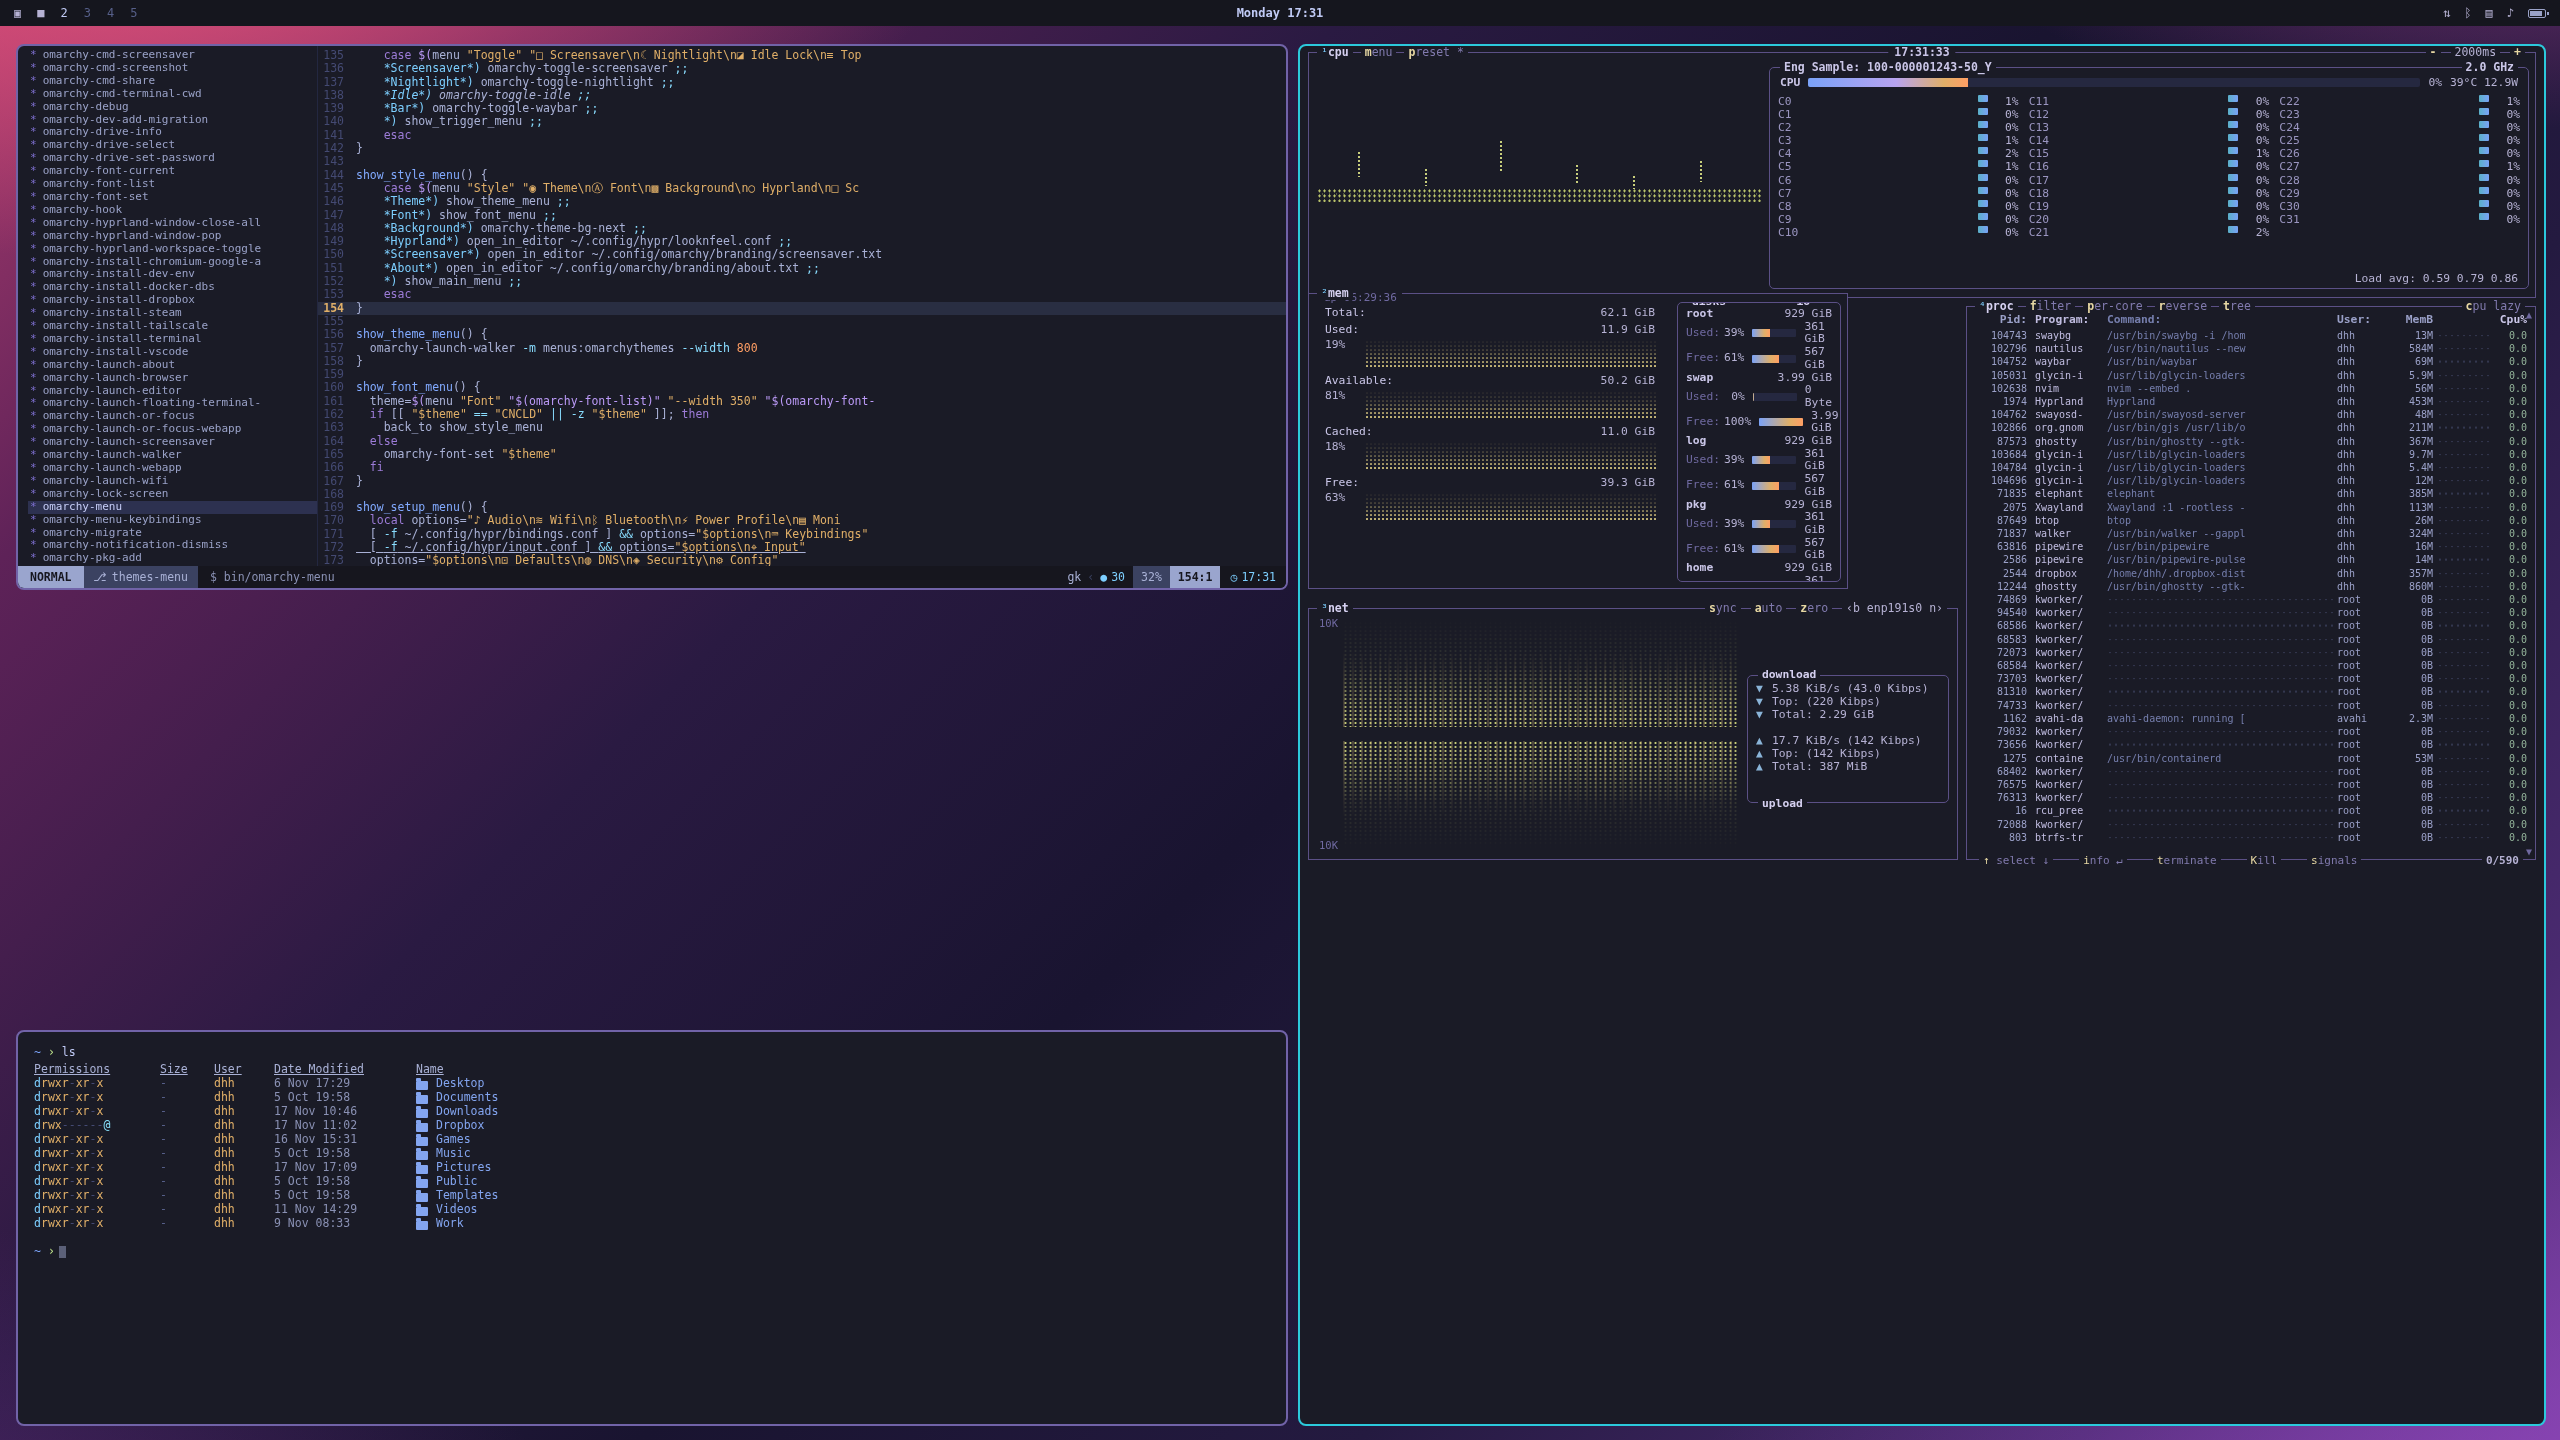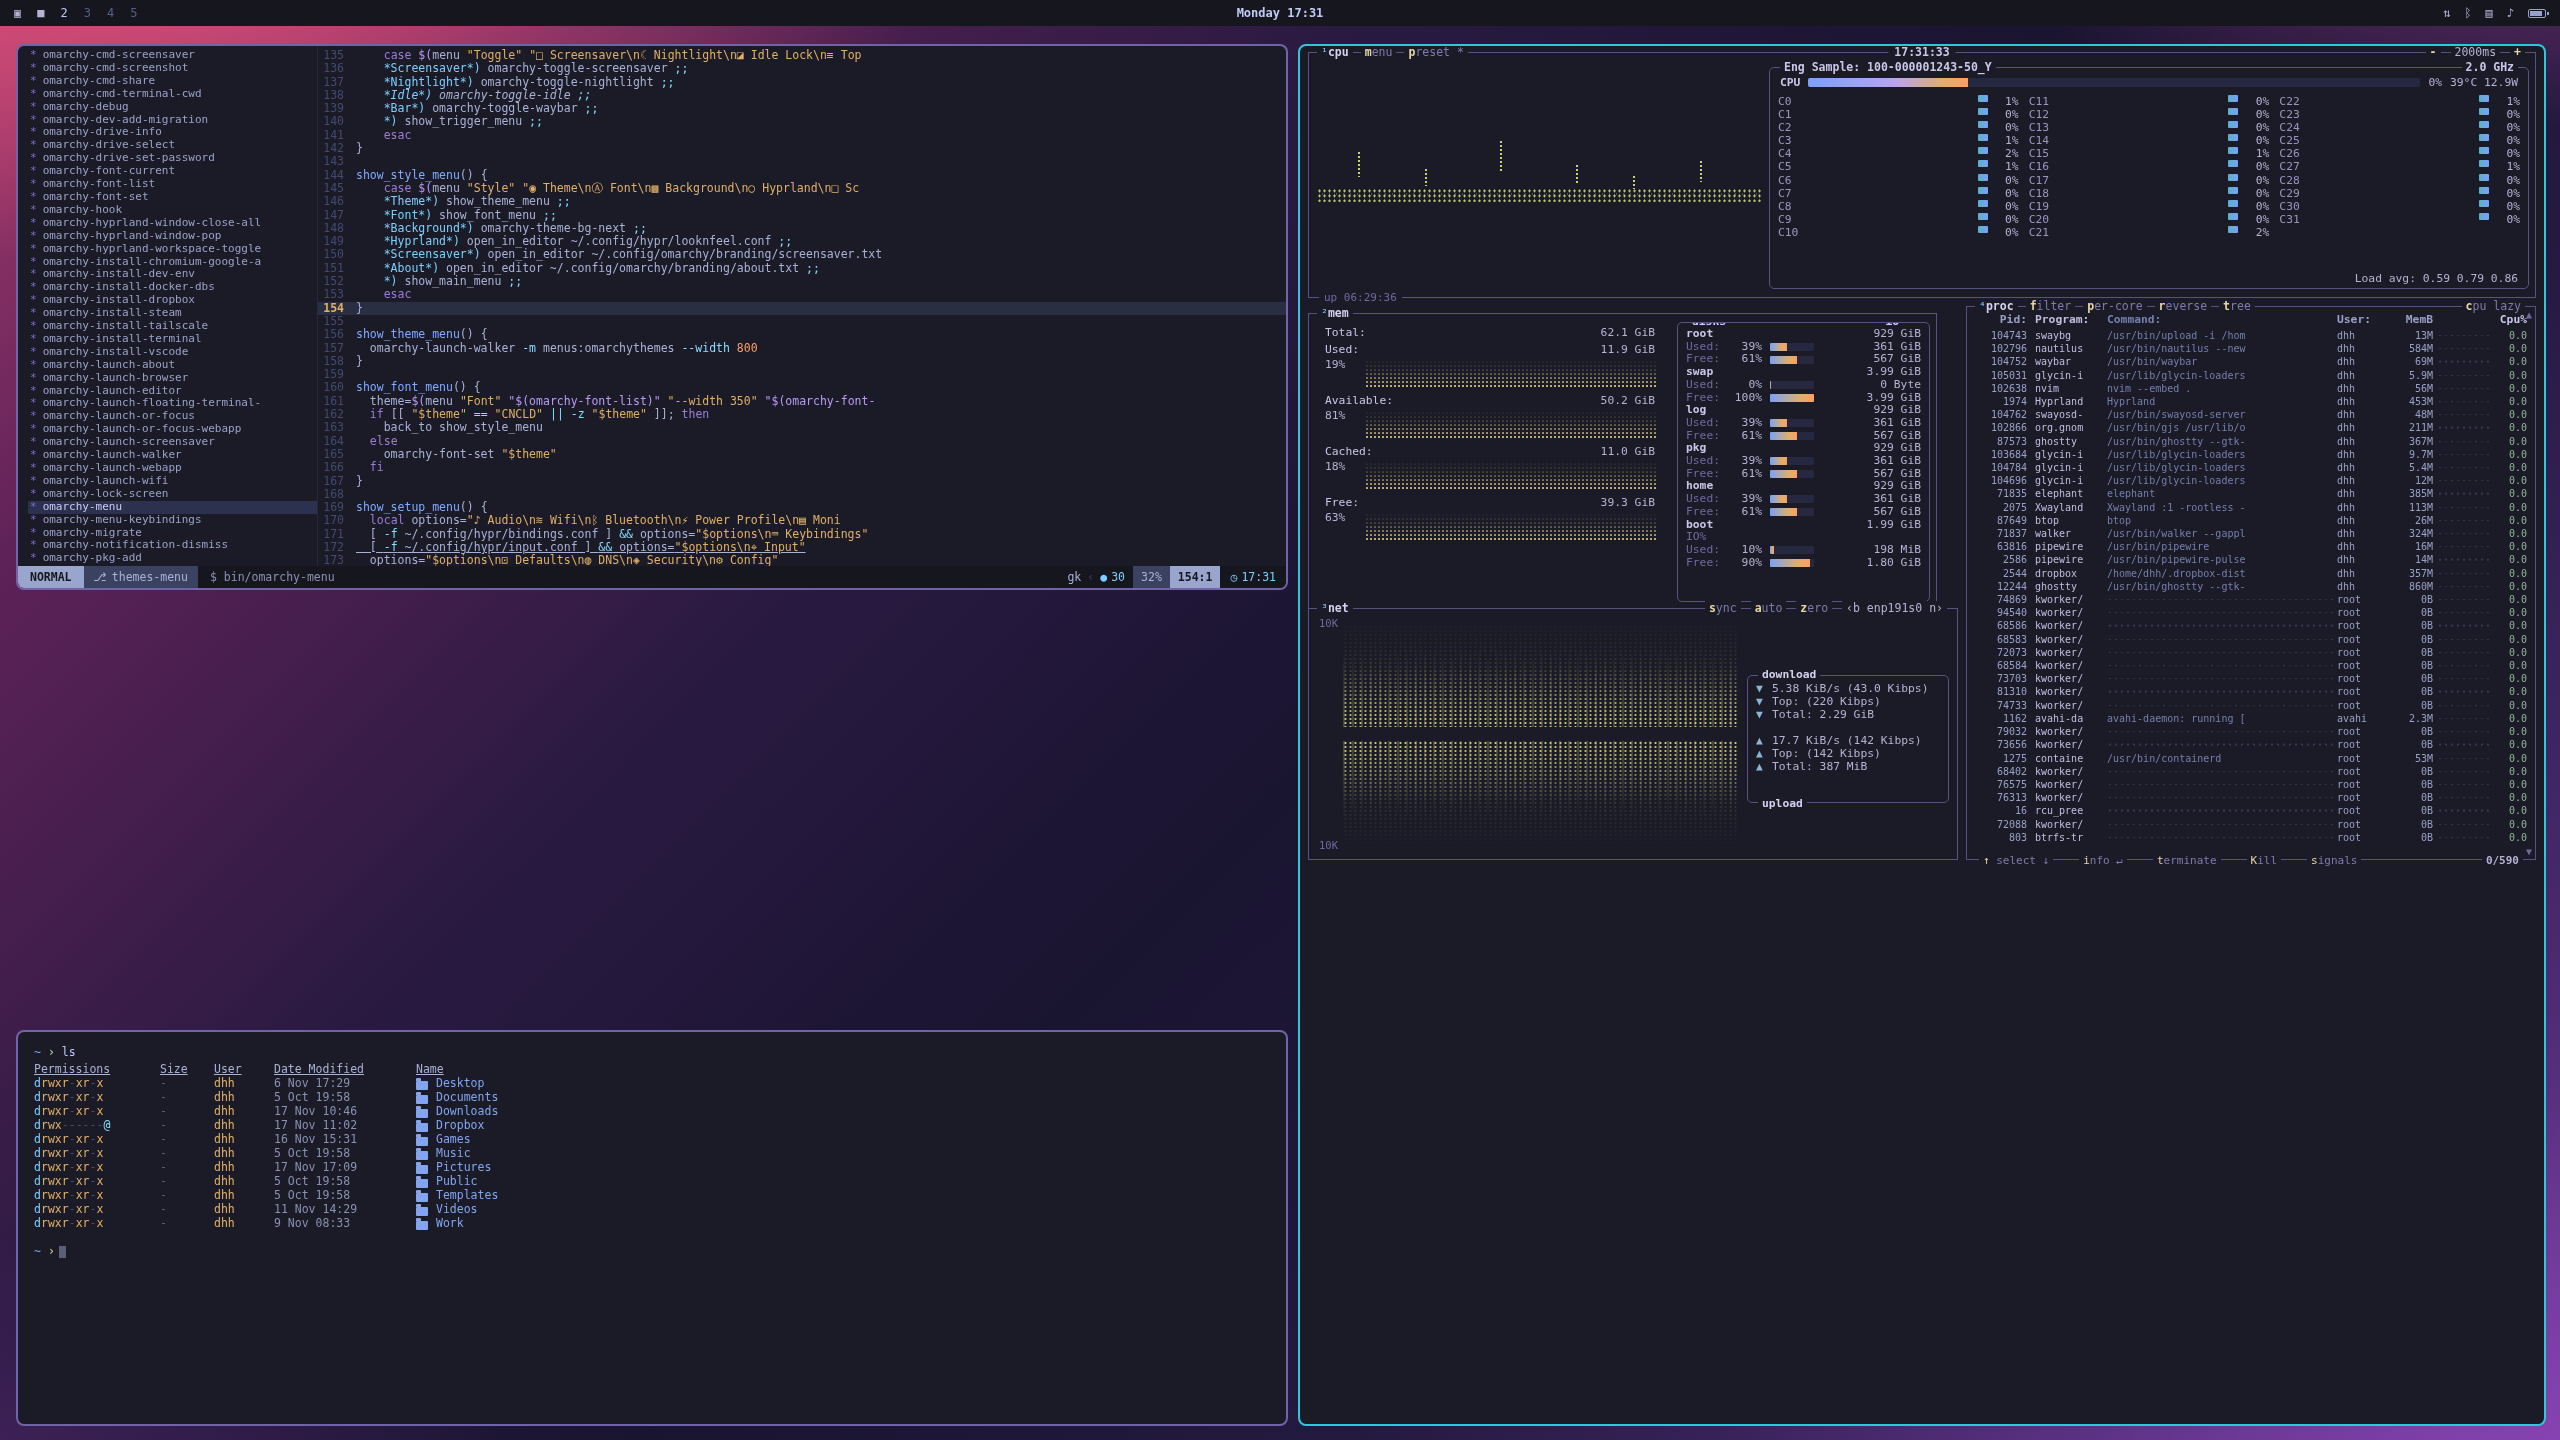--- a/index.html
+++ b/index.html
@@ -100,21 +100,21 @@
   .cpu-temp{color:#b6b2d4}
   .cores-grid{display:flex;padding:4px 8px 0 8px;gap:10px}
   .cores-col{flex:1}
   .core-row{display:flex;font-size:11.3px;line-height:13.1px}
   .core-l{width:34px;color:#9a95c0}
   .leader{flex:1;height:100%;margin:0 4px;background-image:radial-gradient(circle,#33374f .9px,transparent 1.1px);background-size:5px 100%;background-position:0 center}
   .core-bar{width:10px;height:7px;border-radius:1px;background:linear-gradient(90deg,#5ab0c8,#7aa2f7);margin-right:5px}
   .core-p{width:26px;text-align:right;color:#b6b2d4}
   .load-avg{position:absolute;right:10px;bottom:3px;font-size:11.3px;color:#b6b2d4}
   
-  .mem-box{left:8px;top:267px;width:629px;height:296px}
+  .mem-box{left:8px;top:247px;width:540px;height:296px}
   .mem-stats{position:absolute;left:6px;top:10px;width:350px;bottom:6px;font-size:11.3px;overflow:hidden}
   .mrow{display:flex;justify-content:space-between;padding:1px 10px;line-height:15px}
   .mlabel{color:#cac6e8}.mvalue{color:#b6b2d4}
   .mbandrow{display:flex;align-items:flex-start;padding:0 8px 4px 10px;gap:6px}
   .mpct{width:34px;color:#b6b2d4;font-size:11.3px}
   .mband{flex:1;height:30px;background-image:radial-gradient(circle,#cdbd7a .9px,transparent 1.1px);background-size:4px 4px;background-position:0 100%;
     -webkit-mask-image:linear-gradient(180deg,transparent,rgba(0,0,0,.2) 40%,#000);mask-image:linear-gradient(180deg,transparent,rgba(0,0,0,.2) 40%,#000)}
   .disks-panel{position:absolute;left:368px;top:8px;right:6px;bottom:6px;border:1px solid #5b5086;border-radius:5px;padding:5px 8px;font-size:11.3px;overflow:hidden}
   .dk-title{position:absolute;top:-8px;left:10px}
   .dk-title span{background:#1a1b26;padding:0 4px;color:#d5d0f0;font-weight:bold}
@@ -870,21 +870,21 @@
       <span class="pcmd">Command:</span>
       <span class="puser">User:</span>
       <span class="pmem">MemB</span>
       <span class="pleader" style="background:none"></span>
       <span class="pcpu" style="color:#cac6e8">Cpu%</span>
     </div>
     <div class="proc-rows">
         <div class="prow">
         <span class="ppid">104743</span>
         <span class="pprog">swaybg</span>
-        <span class="pcmd">/usr/bin/upload -i /hom</span>
+        <span class="pcmd">/usr/bin/swaybg -i /hom</span>
         <span class="puser">dhh</span>
         <span class="pmem">13M</span>
         <span class="pleader"></span>
         <span class="pcpu">0.0</span>
       </div>
         <div class="prow">
         <span class="ppid">102796</span>
         <span class="pprog">nautilus</span>
         <span class="pcmd">/usr/bin/nautilus --new</span>
         <span class="puser">dhh</span>

